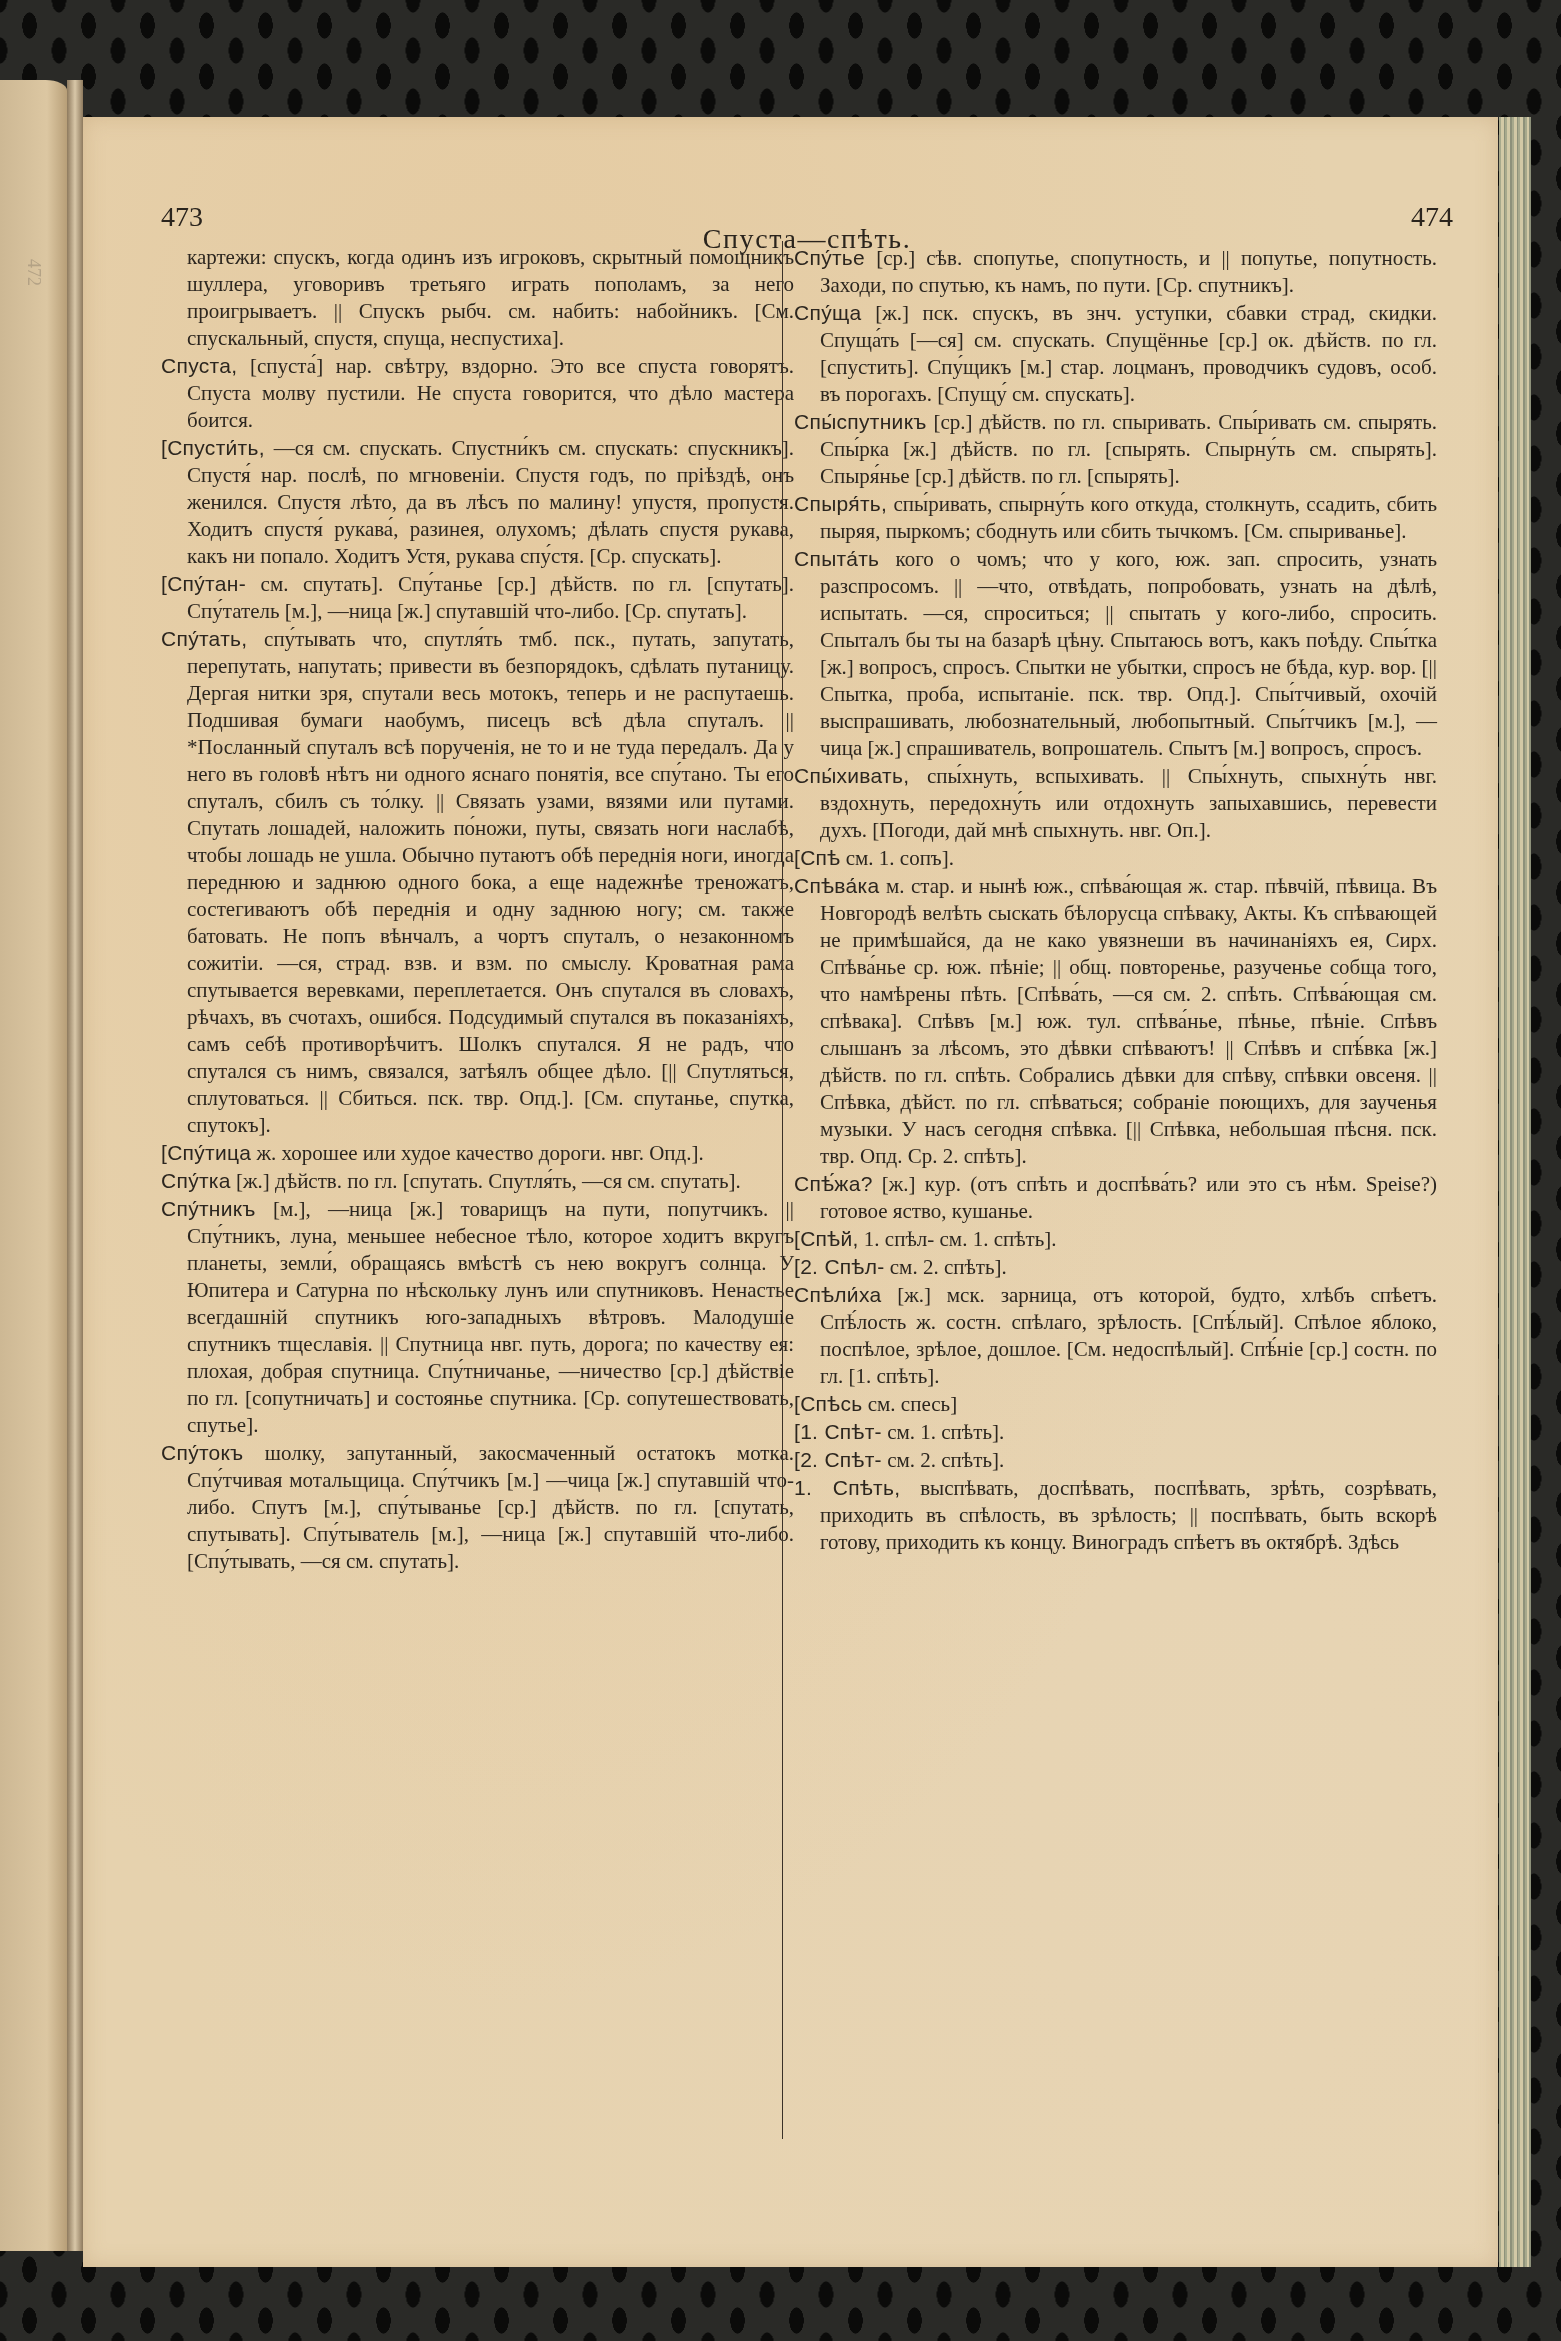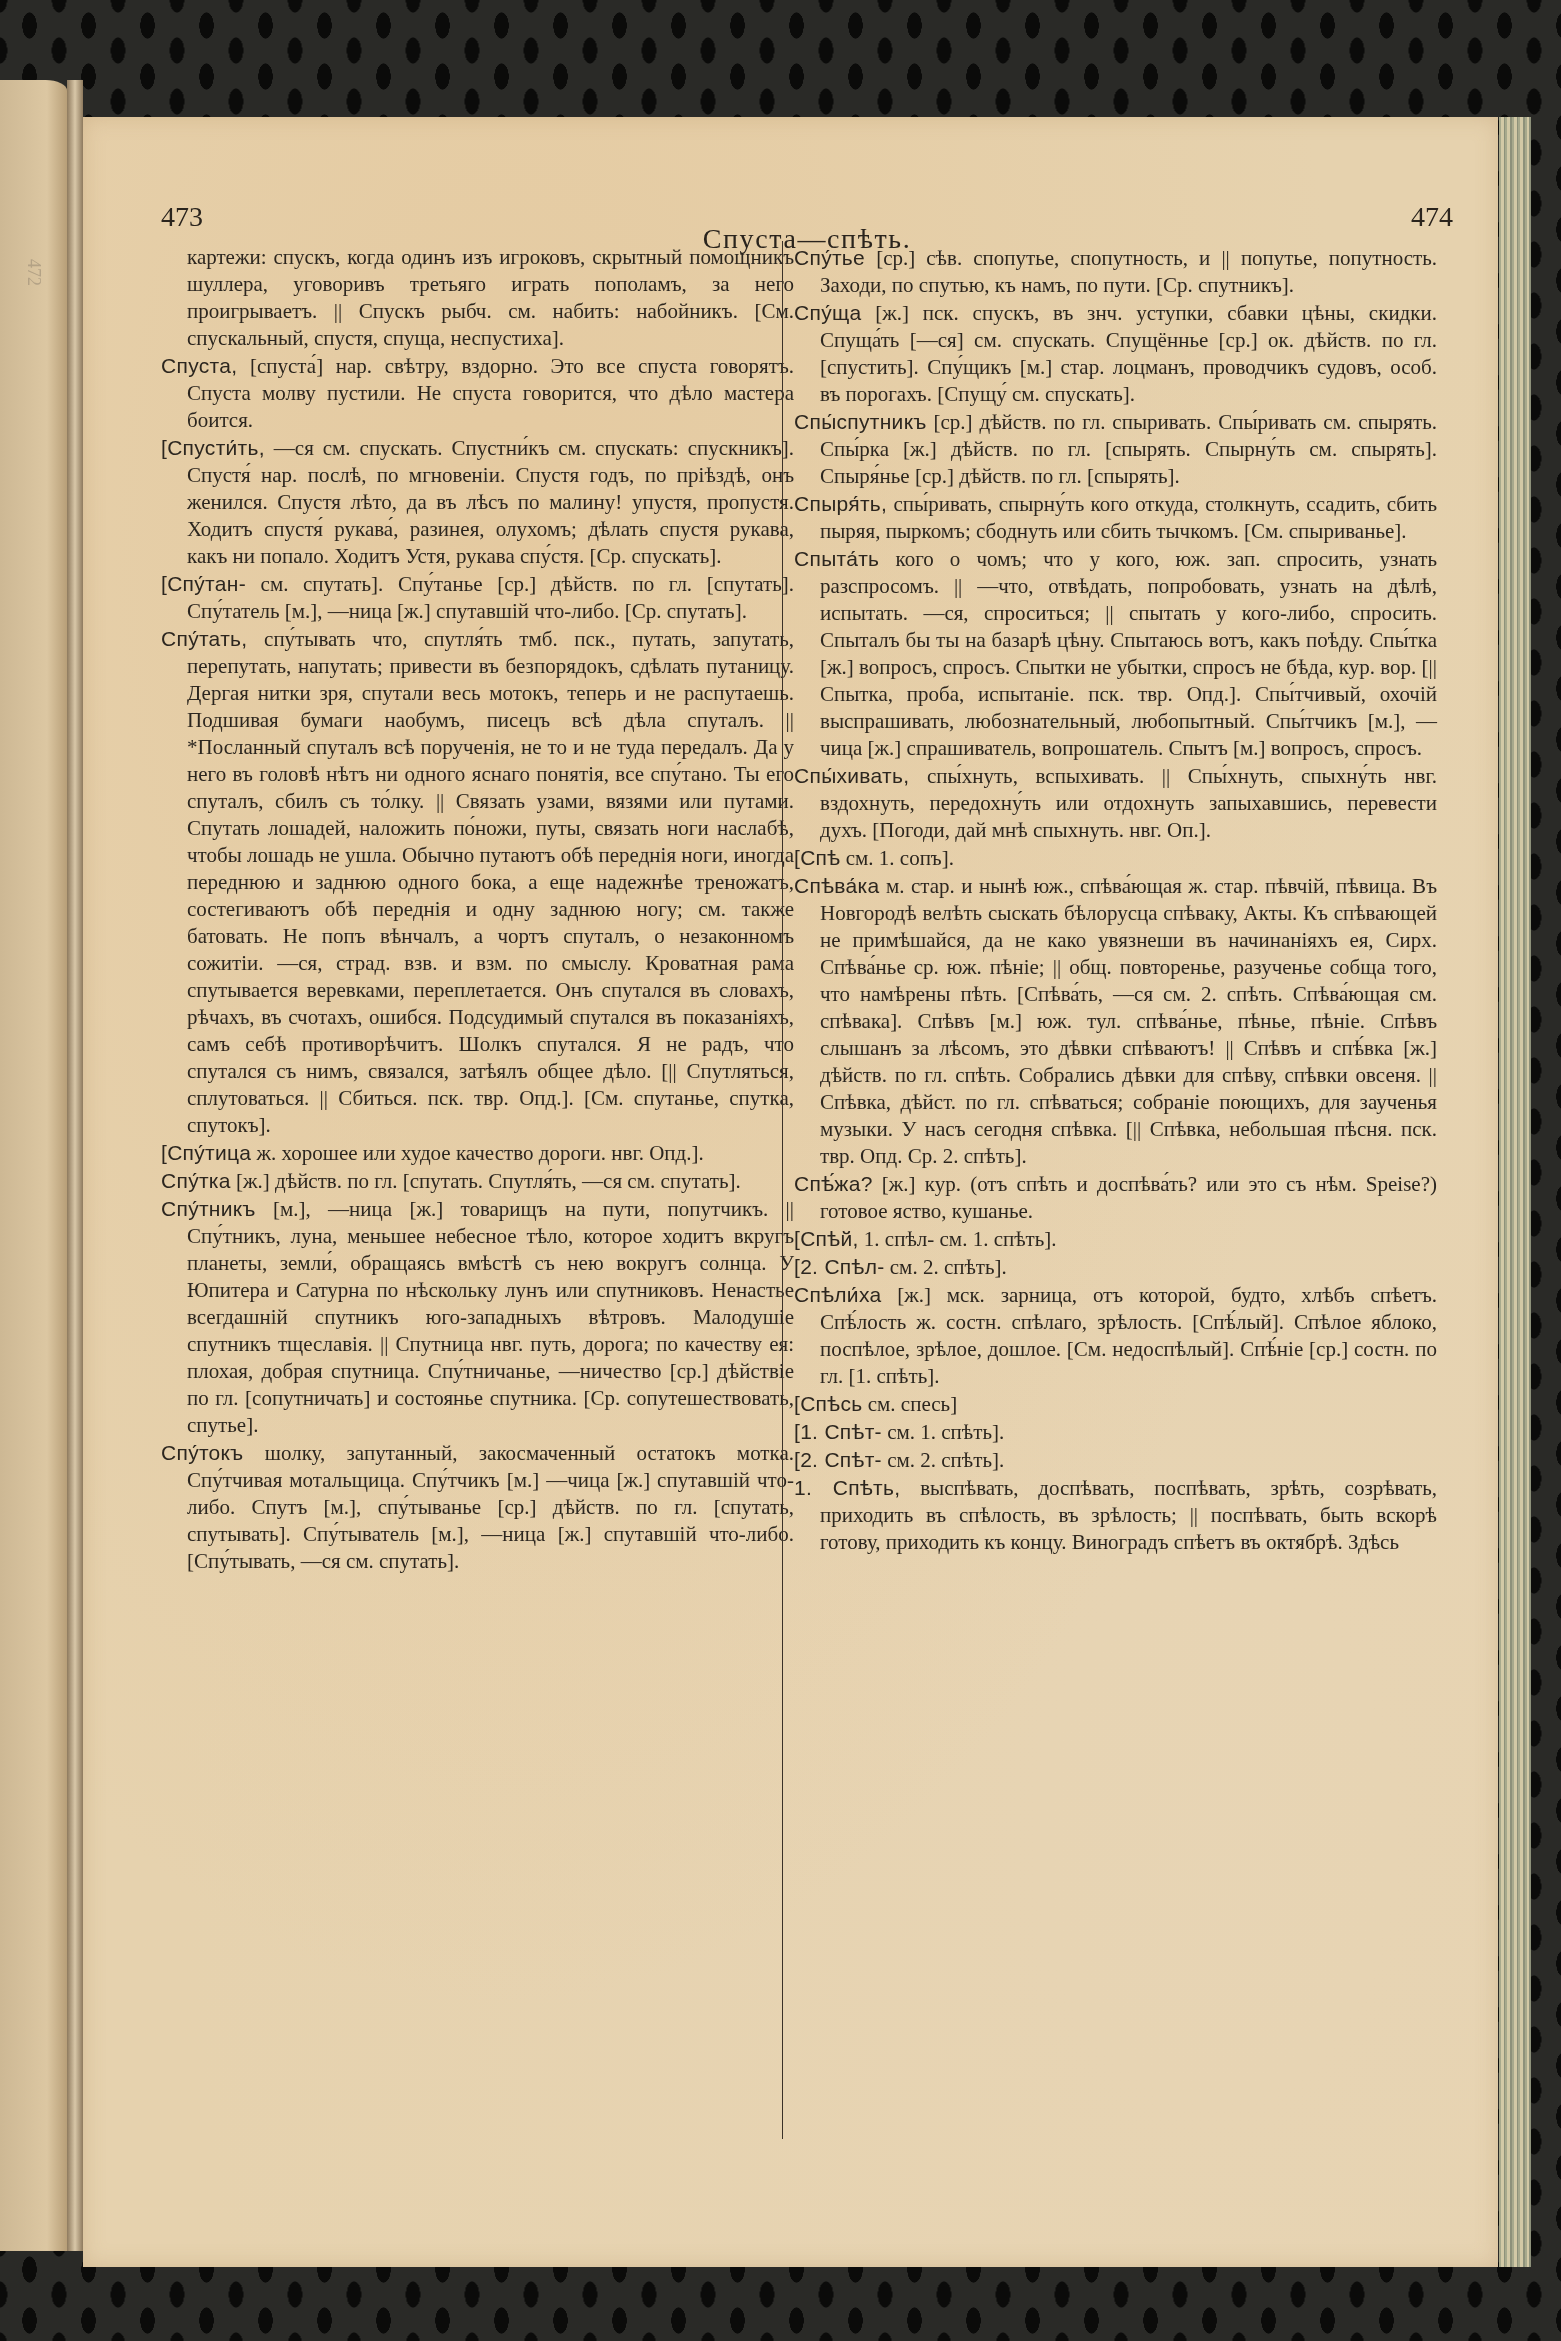--- a/index.html
+++ b/index.html
@@ -87,21 +87,21 @@
   <p class="entry"><span class="hw">[Спу́тица</span> <span>ж. хорошее или худое качество дороги. нвг. Опд.].</span></p>
   <p class="entry"><span class="hw">Спу́тка</span> <span>[ж.] дѣйств. по гл. [спутать. Спутля́ть, —ся см. спутать].</span></p>
   <p class="entry"><span class="hw">Спу́тникъ</span> <span>[м.], —ница [ж.] товарищъ на пути, попутчикъ. || Спу́тникъ, луна, меньшее небесное тѣло, которое ходитъ вкругъ планеты, земли́, обращаясь вмѣстѣ съ нею вокругъ солнца. У Юпитера и Сатурна по нѣскольку лунъ или спутниковъ. Ненастье всегдашній спутникъ юго-западныхъ вѣтровъ. Малодушіе спутникъ тщеславія. || Спутница нвг. путь, дорога; по качеству ея: плохая, добрая спутница. Спу́тничанье, —ничество [ср.] дѣйствіе по гл. [сопутничать] и состоянье спутника. [Ср. сопутешествовать, спутье].</span></p>
   <p class="entry"><span class="hw">Спу́токъ</span> <span>шолку, запутанный, закосмаченный остатокъ мотка. Спу́тчивая мотальщица. Спу́тчикъ [м.] —чица [ж.] спутавшій что-либо. Спутъ [м.], спу́тыванье [ср.] дѣйств. по гл. [спутать, спутывать]. Спу́тыватель [м.], —ница [ж.] спутавшій что-либо. [Спу́тывать, —ся см. спутать].</span></p>
 </div>
 
 <div class="divider"></div>
 
 <div class="col right">
   <p class="entry"><span class="hw">Спу́тье</span> <span>[ср.] сѣв. спопутье, спопутность, и || попутье, попутность. Заходи, по спутью, къ намъ, по пути. [Ср. спутникъ].</span></p>
-  <p class="entry"><span class="hw">Спу́ща</span> <span>[ж.] пск. спускъ, въ знч. уступки, сбавки цѣны, скидки. Спуща́ть [—ся] см. спускать. Спущённье [ср.] ок. дѣйств. по гл. [спустить]. Спу́щикъ [м.] стар. лоцманъ, проводчикъ судовъ, особ. въ порогахъ. [Спущу́ см. спускать].</span></p>
+  <p class="entry"><span class="hw">Спу́ща</span> <span>[ж.] пск. спускъ, въ знч. уступки, сбавки страд, скидки. Спуща́ть [—ся] см. спускать. Спущённье [ср.] ок. дѣйств. по гл. [спустить]. Спу́щикъ [м.] стар. лоцманъ, проводчикъ судовъ, особ. въ порогахъ. [Спущу́ см. спускать].</span></p>
   <p class="entry"><span class="hw">Спы́спутникъ</span> <span>[ср.] дѣйств. по гл. спыривать. Спы́ривать см. спырять. Спы́рка [ж.] дѣйств. по гл. [спырять. Спырну́ть см. спырять]. Спыря́нье [ср.] дѣйств. по гл. [спырять].</span></p>
   <p class="entry"><span class="hw">Спыря́ть,</span> <span>спы́ривать, спырну́ть кого откуда, столкнуть, ссадить, сбить пыряя, пыркомъ; сбоднуть или сбить тычкомъ. [См. спыриванье].</span></p>
   <p class="entry"><span class="hw">Спыта́ть</span> <span>кого о чомъ; что у кого, юж. зап. спросить, узнать разспросомъ. || —что, отвѣдать, попробовать, узнать на дѣлѣ, испытать. —ся, спроситься; || спытать у кого-либо, спросить. Спыталъ бы ты на базарѣ цѣну. Спытаюсь вотъ, какъ поѣду. Спы́тка [ж.] вопросъ, спросъ. Спытки не убытки, спросъ не бѣда, кур. вор. [|| Спытка, проба, испытаніе. пск. твр. Опд.]. Спы́тчивый, охочій выспрашивать, любознательный, любопытный. Спы́тчикъ [м.], —чица [ж.] спрашиватель, вопрошатель. Спытъ [м.] вопросъ, спросъ.</span></p>
   <p class="entry"><span class="hw">Спы́хивать,</span> <span>спы́хнуть, вспыхивать. || Спы́хнуть, спыхну́ть нвг. вздохнуть, передохну́ть или отдохнуть запыхавшись, перевести духъ. [Погоди, дай мнѣ спыхнуть. нвг. Оп.].</span></p>
   <p class="entry"><span class="hw">[Спѣ</span> <span>см. 1. сопъ].</span></p>
   <p class="entry"><span class="hw">Спѣва́ка</span> <span>м. стар. и нынѣ юж., спѣва́ющая ж. стар. пѣвчій, пѣвица. Въ Новгородѣ велѣть сыскать бѣлорусца спѣваку, Акты. Къ спѣвающей не примѣшайся, да не како увязнеши въ начинаніяхъ ея, Сирх. Спѣва́нье ср. юж. пѣніе; || общ. повторенье, разученье собща того, что намѣрены пѣть. [Спѣва́ть, —ся см. 2. спѣть. Спѣва́ющая см. спѣвака]. Спѣвъ [м.] юж. тул. спѣва́нье, пѣнье, пѣніе. Спѣвъ слышанъ за лѣсомъ, это дѣвки спѣваютъ! || Спѣвъ и спѣ́вка [ж.] дѣйств. по гл. спѣть. Собрались дѣвки для спѣву, спѣвки овсеня. || Спѣвка, дѣйст. по гл. спѣваться; собраніе поющихъ, для заученья музыки. У насъ сегодня спѣвка. [|| Спѣвка, небольшая пѣсня. пск. твр. Опд. Ср. 2. спѣть].</span></p>
   <p class="entry"><span class="hw">Спѣ́жа?</span> <span>[ж.] кур. (отъ спѣть и доспѣва́ть? или это съ нѣм. Speise?) готовое яство, кушанье.</span></p>
   <p class="entry"><span class="hw">[Спѣй,</span> <span>1. спѣл- см. 1. спѣть].</span></p>
   <p class="entry"><span class="hw">[2. Спѣл-</span> <span>см. 2. спѣть].</span></p>
   <p class="entry"><span class="hw">Спѣли́ха</span> <span>[ж.] мск. зарница, отъ которой, будто, хлѣбъ спѣетъ. Спѣ́лость ж. состн. спѣлаго, зрѣлость. [Спѣ́лый]. Спѣлое яблоко, поспѣлое, зрѣлое, дошлое. [См. недоспѣлый]. Спѣ́ніе [ср.] состн. по гл. [1. спѣть].</span></p>

